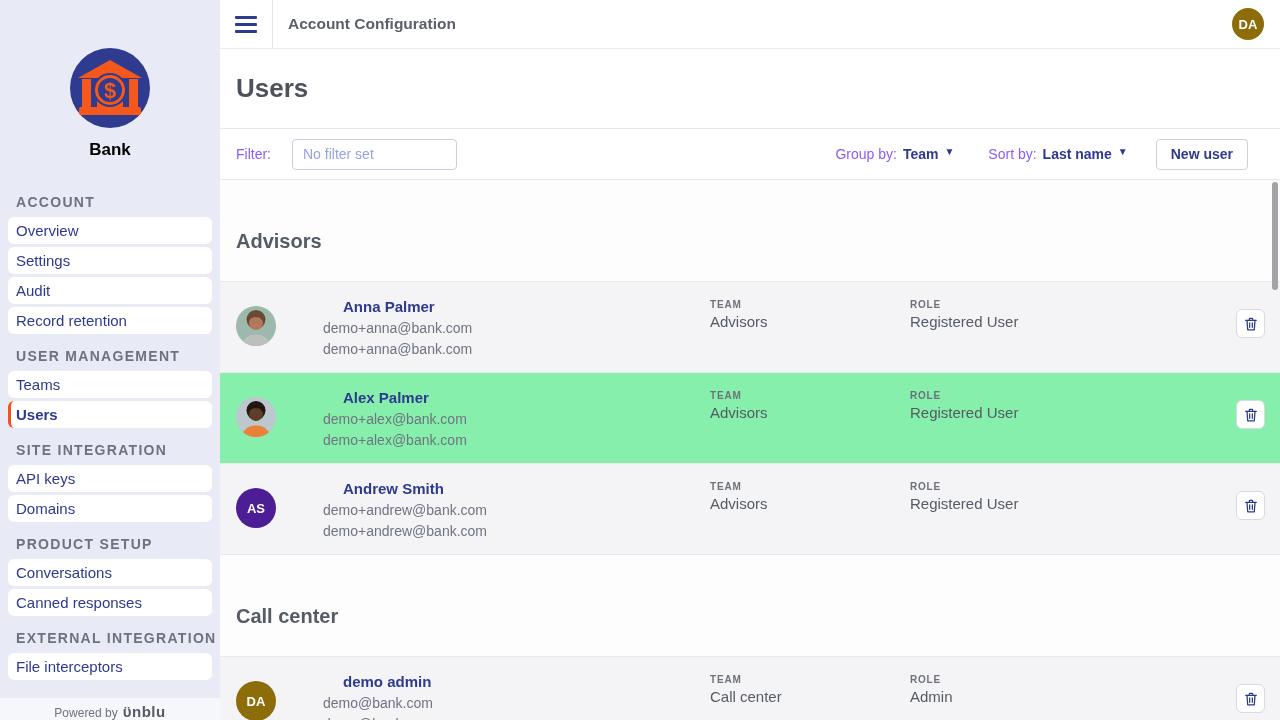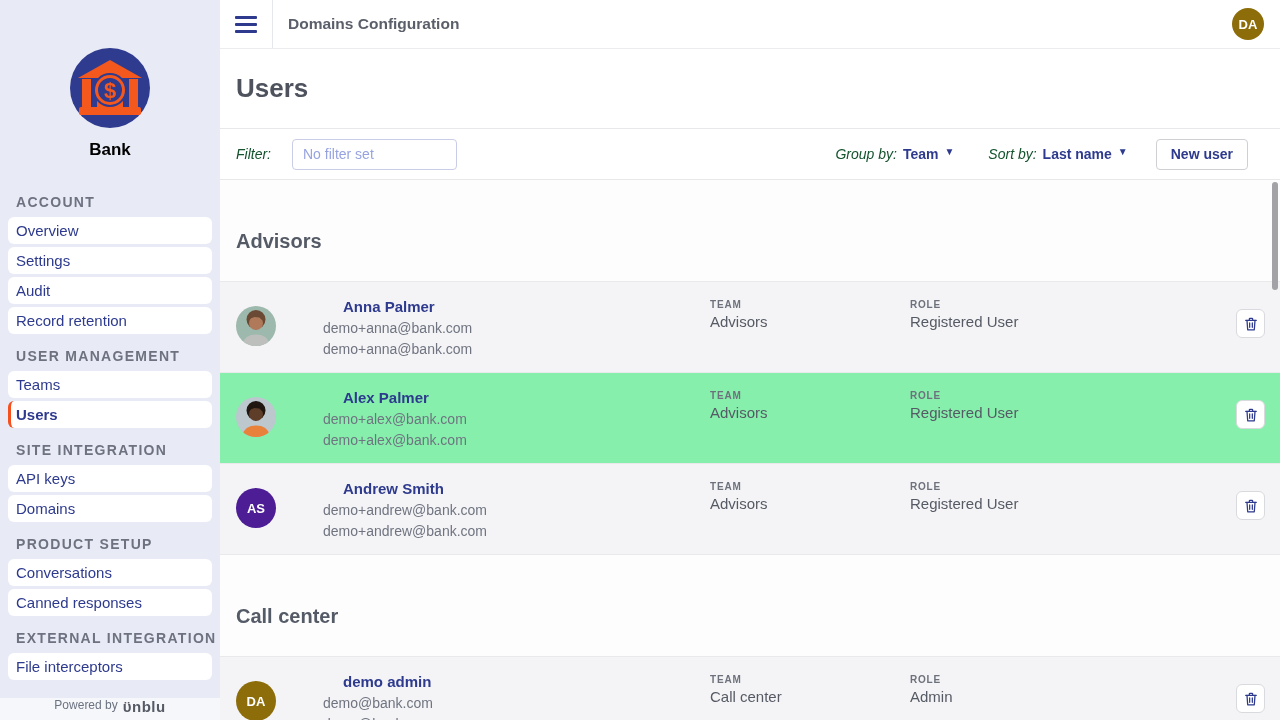--- a/index.html
+++ b/index.html
@@ -37,21 +37,21 @@
     display: flex; align-items: center;
     padding-left: 8px; cursor: pointer;
     font-size: 15px; color: #2d3a8e;
   }
   .nav-item.active {
     border-left: 3px solid #f4511e;
     font-weight: 700; padding-left: 5px;
   }
   .sidebar-footer {
     height: 22px; background: rgba(255,255,255,0.6);
-    display: flex; align-items: flex-start; justify-content: center;
+    display: flex; align-items: flex-end; justify-content: center;
     font-size: 12px; color: #6b7280; gap: 5px;
   }
   .unblu-logo { font-size: 15px; font-weight: 700; color: #555a64; letter-spacing: 0.5px; }
 
   
   .main { flex: 1; display: flex; flex-direction: column; height: 720px; position: relative; }
 
   .topbar {
     height: 49px; background: #ffffff;
     border-bottom: 1px solid #ececee;
@@ -76,21 +76,21 @@
     height: 80px; background: #fff; border-bottom: 1px solid #e8e8ea;
     display: flex; align-items: center; padding-left: 16px;
   }
   .page-title { font-size: 26px; font-weight: 700; color: #4d525d; }
 
   .filter-band {
     height: 51px; background: #fff; border-bottom: 1px solid #e8e8ea;
     display: flex; align-items: center;
     padding: 0 32px 0 16px; gap: 10px;
   }
-  .filter-label, .ctl-label { font-size: 14px; color: #14532d; font-style: italic; }
+  .filter-label, .ctl-label { font-size: 14px; color: #8b5cf6; }
   .filter-input {
     width: 165px; height: 31px;
     border: 1px solid #c9cde6; border-radius: 4px;
     padding: 0 10px; font-size: 14px; color: #2d3a8e;
     font-family: "Liberation Sans", sans-serif;
     outline: none; background: #fff; margin-left: 11px;
   }
   .filter-input::placeholder { color: #97a3e0; opacity: 1; }
   .ctl-group { display: flex; gap: 6px; cursor: pointer; }
   .ctl-value { font-size: 14px; font-weight: 700; color: #2d3a8e; }
@@ -246,21 +246,21 @@
 </aside>
 
 <div class="main">
 
   <header class="topbar">
     <div class="hamburger">
       <span></span>
         <span></span>
         <span></span>
     </div>
-    <div class="topbar-title">Domains Configuration</div>
+    <div class="topbar-title">Account Configuration</div>
     <div class="topbar-avatar" style="background: rgb(140, 109, 10);">DA</div>
   </header>
 
   <div class="page-title-band">
     <h1 class="page-title">Users</h1>
   </div>
 
   <div class="filter-band">
     <span class="filter-label">Filter:</span>
     <input class="filter-input" type="text" placeholder="No filter set" style="">

